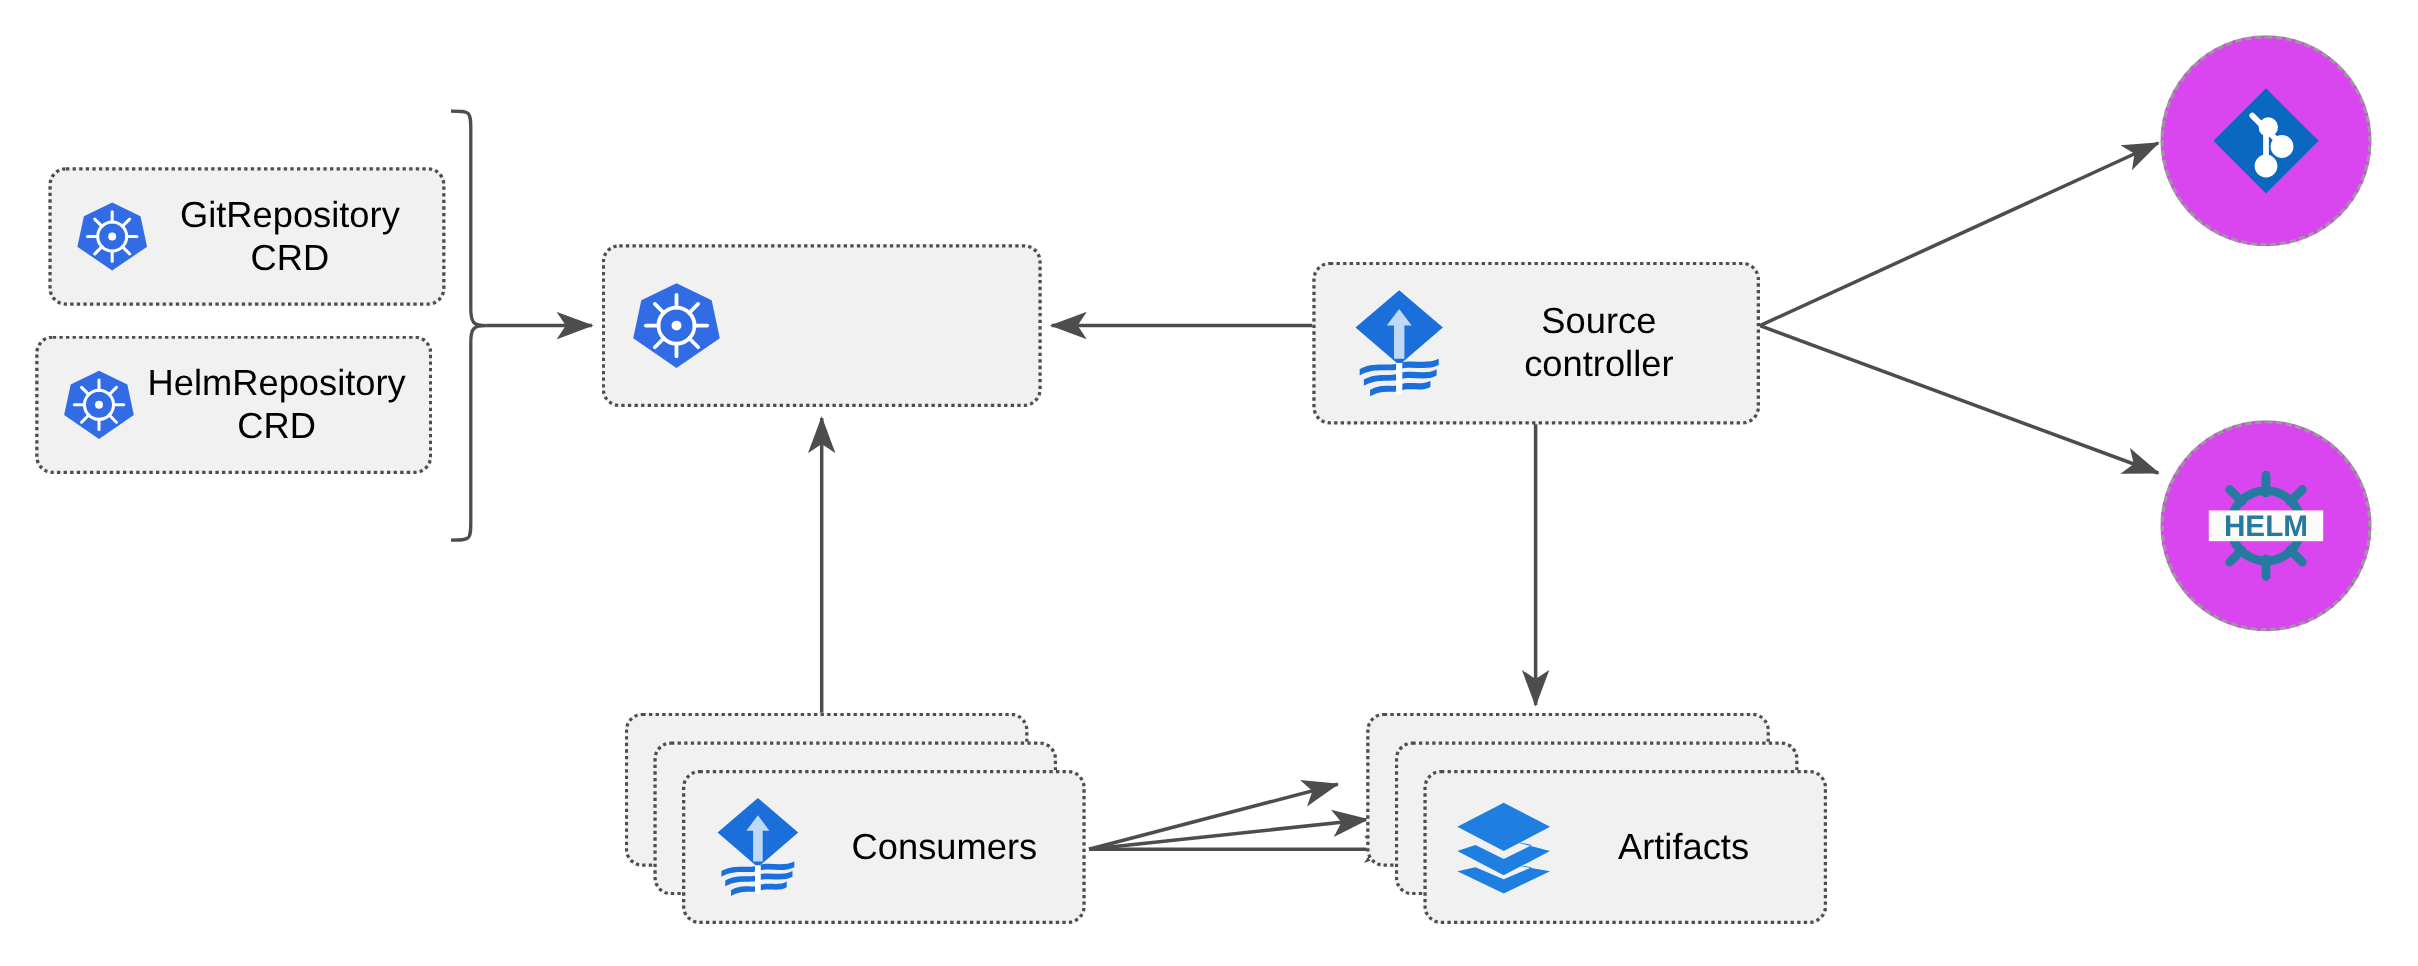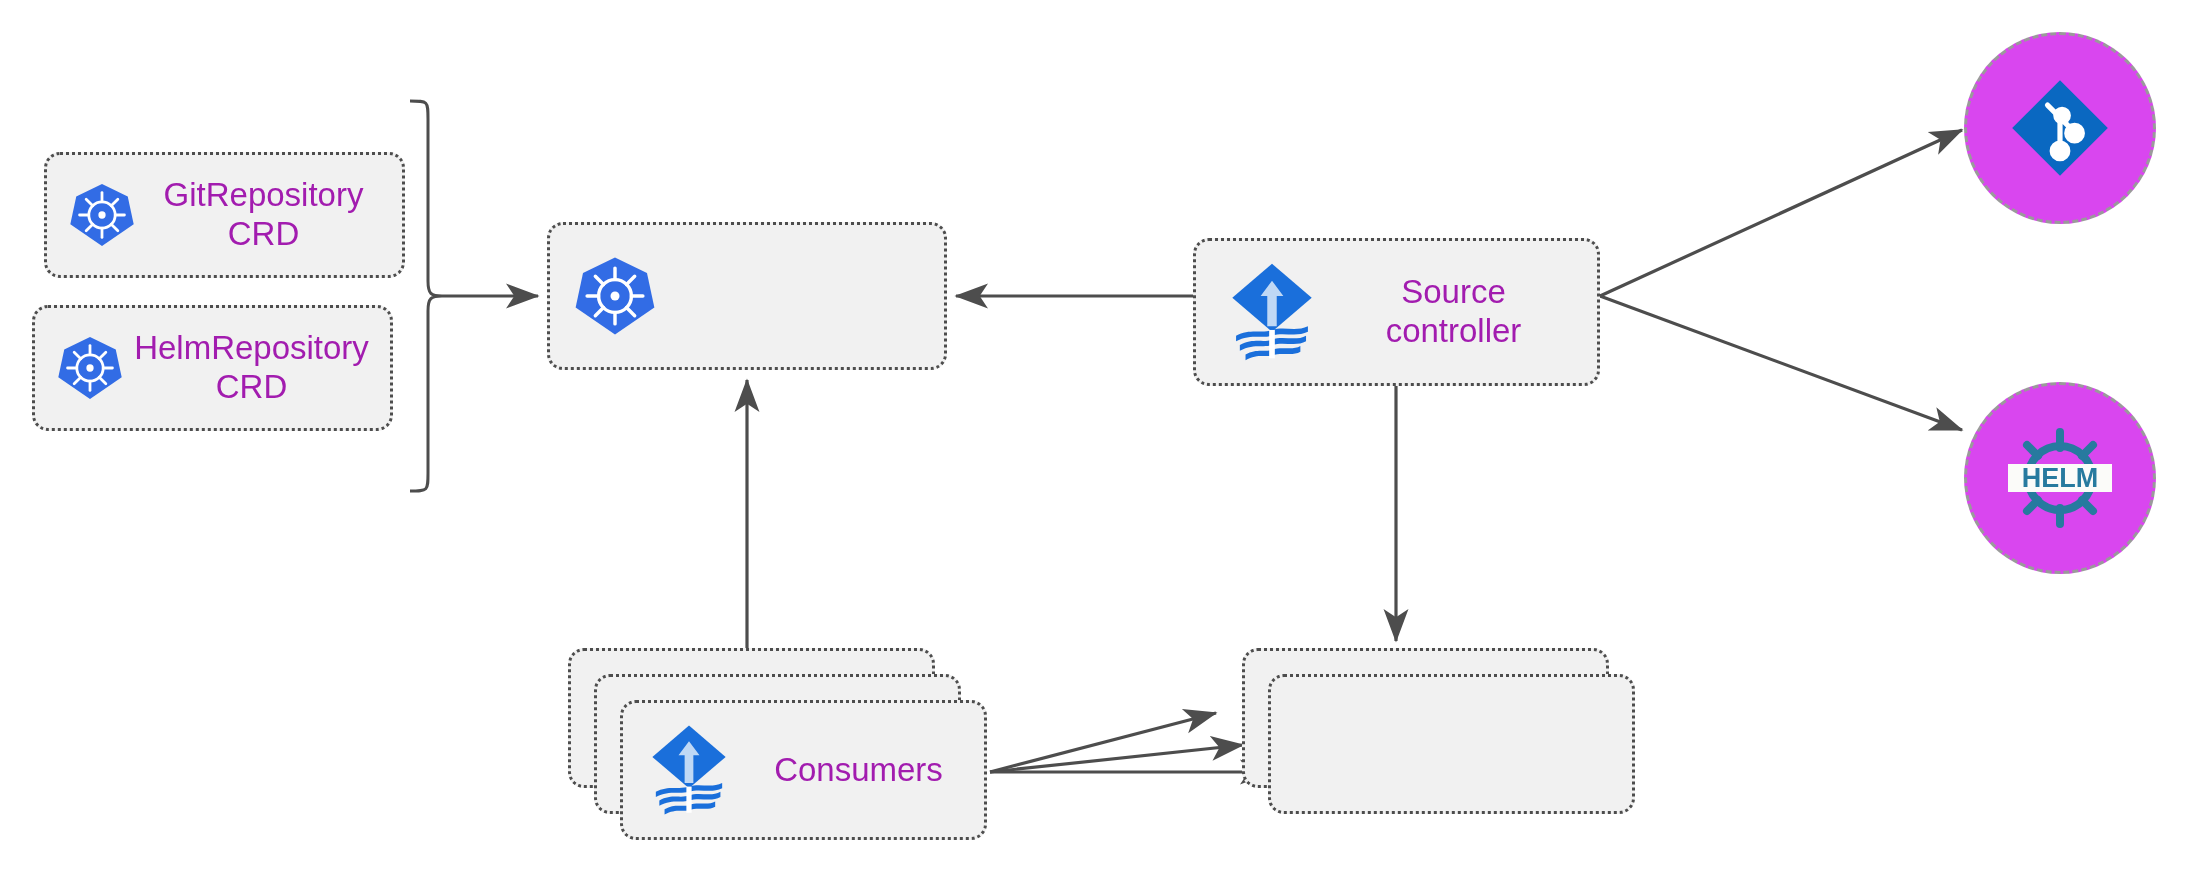--- a/index.html
+++ b/index.html
@@ -33,21 +33,21 @@
     border: 3px dotted #4d4d4d;
     border-radius: 16px;
     display: flex;
     flex-direction: row;
     align-items: center;
     justify-content: flex-start;
   }
   .node-label {
     font-size: 33px;
     line-height: 1.18;
-    color: #a21caf;
+    color: #000000;
     text-align: center;
     white-space: pre-line;
     flex: 1 1 auto;
     padding-right: 10px;
   }
   .icon-wrap {
     flex: 0 0 auto;
     display: flex;
     align-items: center;
     justify-content: center;
@@ -221,20 +221,30 @@
           <rect x="47" y="74" width="6" height="30" fill="#ffffff"></rect>
         </svg>
       </span>
       <span class="node-label">Consumers</span>
     </div>
   </div>
 
   <div class="stack" style="left:1242px; top:648px; width:420px; height:195px;">
     <div class="stack-layer" style="left:0px; top:0px; width:367px; height:140px;"></div>
     <div class="stack-layer" style="left:26px; top:26px; width:367px; height:140px;"></div>
+    <div class="stack-front" style="left:52px; top:52px; width:367px; height:140px; padding-left:24px;">
+      <span class="icon-wrap">
+        <svg width="92" height="88" viewBox="0 0 100 96" xmlns="http://www.w3.org/2000/svg">
+          <polygon points="50,4 96,28 50,52 4,28" fill="#1f7fe0"></polygon>
+          <polygon points="50,40 96,52 50,76 4,52 22,46 50,60 78,46" fill="#1f7fe0"></polygon>
+          <polygon points="50,64 96,72 50,94 4,72 22,68 50,80 78,68" fill="#1f7fe0"></polygon>
+        </svg>
+      </span>
+      <span class="node-label">Artifacts</span>
+    </div>
   </div>
 
   <div class="ext-circle" style="left:1964px; top:32px; width:192px; height:192px;">
     <span class="icon-wrap">
       <svg width="104" height="104" viewBox="0 0 100 100" xmlns="http://www.w3.org/2000/svg">
         <polygon points="50,4 96,50 50,96 4,50" fill="#0a68c1"></polygon>
         <g stroke="#ffffff" stroke-width="5" fill="#ffffff" stroke-linecap="round">
           <line x1="38" y1="28" x2="62" y2="52"></line>
           <line x1="50" y1="40" x2="50" y2="70"></line>
           <circle cx="50" cy="72" r="7.5"></circle>

